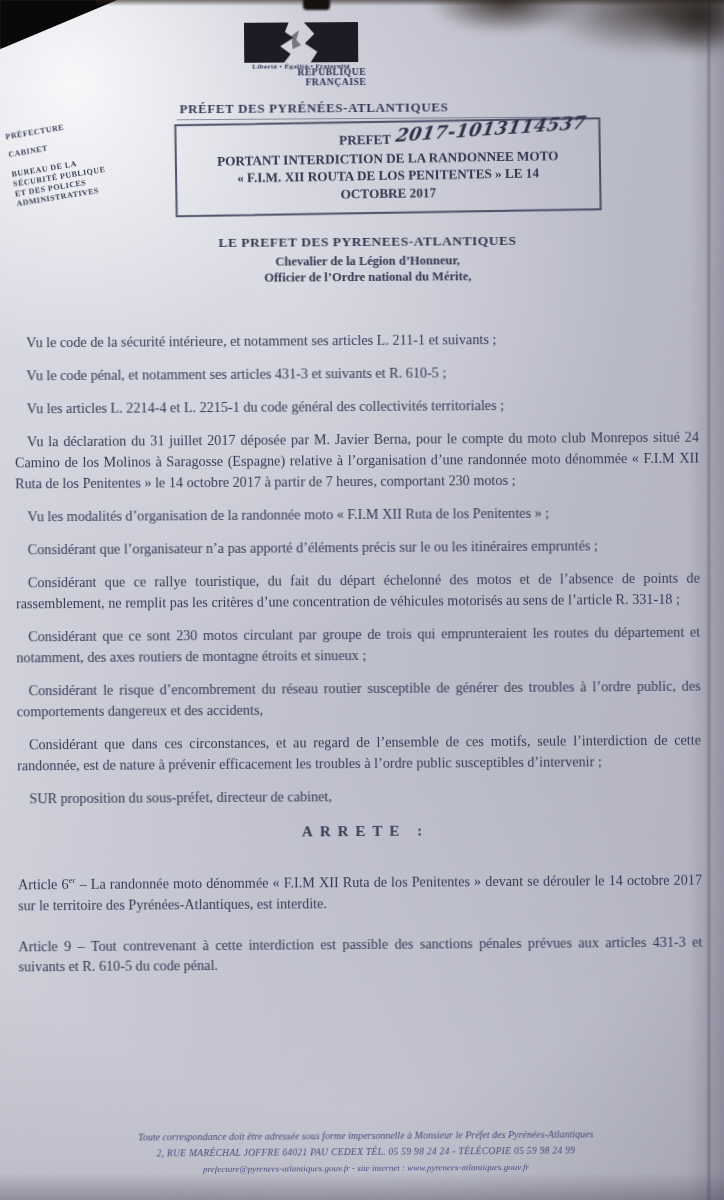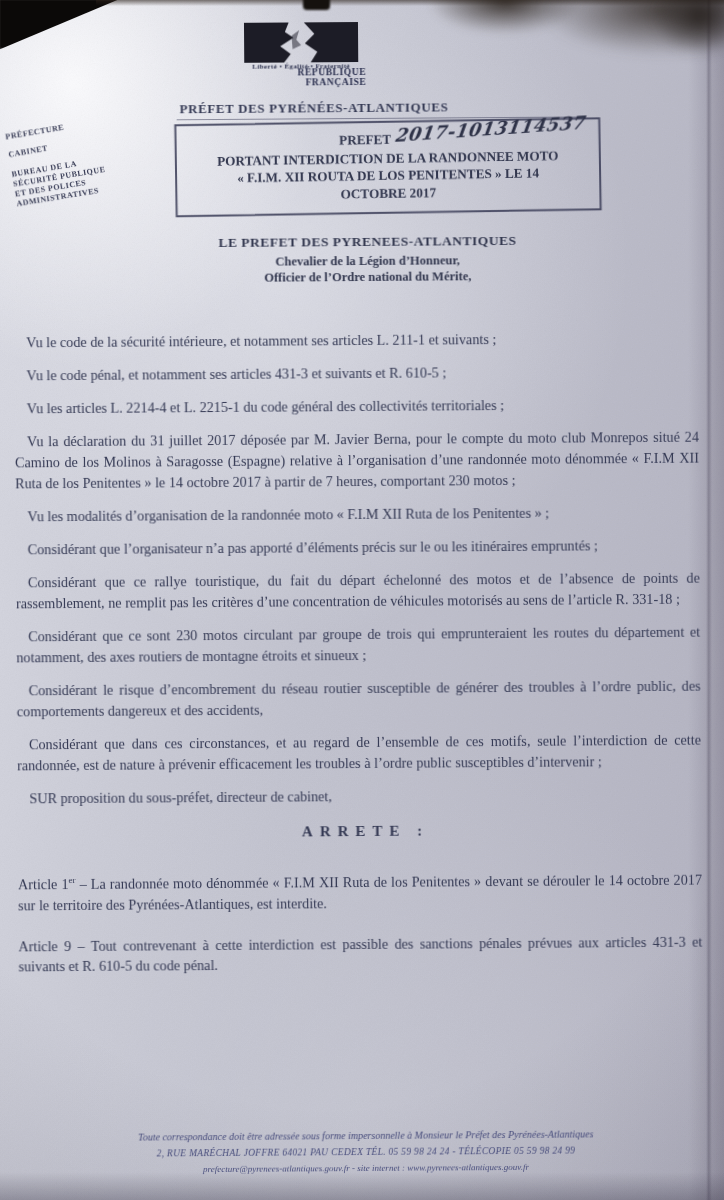--- a/index.html
+++ b/index.html
@@ -134,21 +134,21 @@
       <p>Considérant que l’organisateur n’a pas apporté d’éléments précis sur le ou les itinéraires empruntés ;</p>
       <p>Considérant que ce rallye touristique, du fait du départ échelonné des motos et de l’absence de points de rassemblement, ne remplit pas les critères d’une concentration de véhicules motorisés au sens de l’article R. 331-18 ;</p>
       <p>Considérant que ce sont 230 motos circulant par groupe de trois qui emprunteraient les routes du département et notamment, des axes routiers de montagne étroits et sinueux ;</p>
       <p>Considérant le risque d’encombrement du réseau routier susceptible de générer des troubles à l’ordre public, des comportements dangereux et des accidents,</p>
       <p>Considérant que dans ces circonstances, et au regard de l’ensemble de ces motifs, seule l’interdiction de cette randonnée, est de nature à prévenir efficacement les troubles à l’ordre public susceptibles d’intervenir ;</p>
       <p>SUR proposition du sous-préfet, directeur de cabinet,</p>
 
       <p class="arrete-heading">ARRETE :</p>
 
       <div class="article">
-        <p><span>Article 1</span><sup>er</sup><span> – La randonnée moto dénommée « F.I.M XII Ruta de los Penitentes » devant se dérouler le 14 octobre 2017 sur le territoire des Pyrénées-Atlantiques, est interdite.</span></p>
+        <p><span>Article 6</span><sup>er</sup><span> – La randonnée moto dénommée « F.I.M XII Ruta de los Penitentes » devant se dérouler le 14 octobre 2017 sur le territoire des Pyrénées-Atlantiques, est interdite.</span></p>
         <p><span>Article 9</span><sup></sup><span> – Tout contrevenant à cette interdiction est passible des sanctions pénales prévues aux articles 431-3 et suivants et R. 610-5 du code pénal.</span></p>
       </div>
     </div>
 
     <div class="footer">
       <div class="f1">Toute correspondance doit être adressée sous forme impersonnelle à Monsieur le Préfet des Pyrénées-Atlantiques</div>
       <div class="f2">2, RUE MARÉCHAL JOFFRE 64021 PAU CEDEX  TÉL. 05 59 98 24 24 - TÉLÉCOPIE 05 59 98 24 99</div>
       <div class="f3">prefecture@pyrenees-atlantiques.gouv.fr - site internet : www.pyrenees-atlantiques.gouv.fr</div>
     </div>
 

